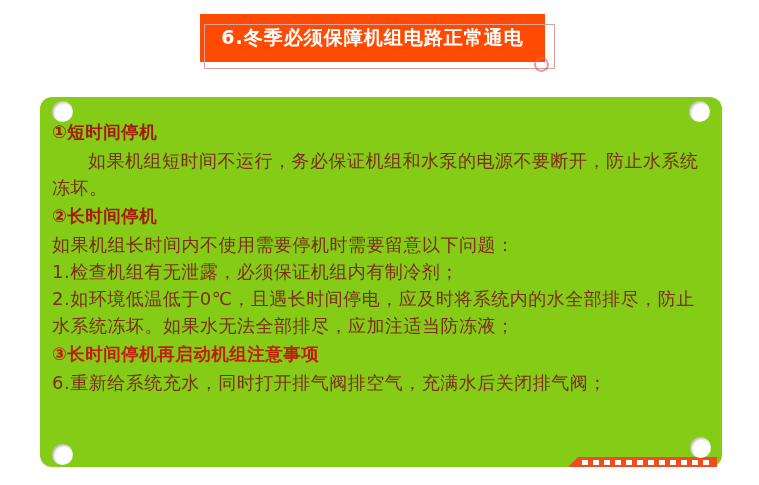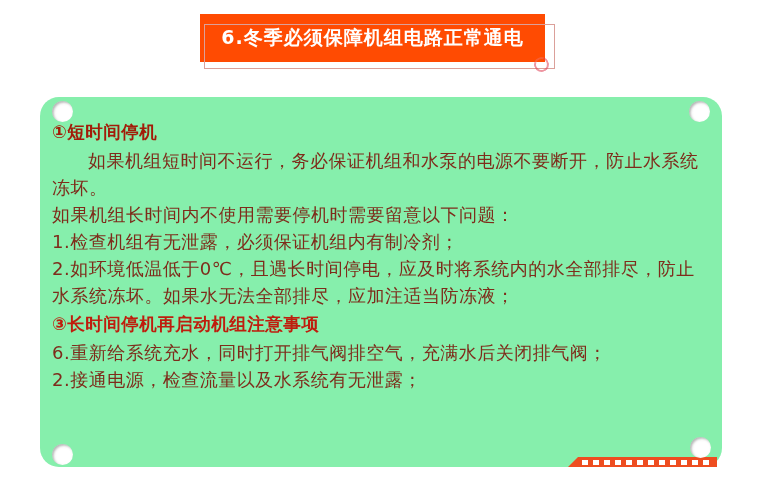--- a/index.html
+++ b/index.html
@@ -43,22 +43,22 @@
     border-top-color:rgba(238,130,140,0.35);
     transform:rotate(-25deg);
     background:transparent;
   }
 
   
   .card {
     position:absolute;
     left:40px; top:97px;
     width:682px; height:370px;
-    background:#86efac;
-    border-radius:19px;
+    background:#84cc16;
+    border-radius:12px;
     padding:20px 12px 0 12px;
     z-index:1;
   }
   .punch-hole {
     position:absolute;
     width:21px; height:21px;
     border-radius:50%;
     background:#ffffff;
     box-shadow:inset 1.5px 1.5px 2.5px rgba(90,90,90,0.45);
     z-index:3;
@@ -112,25 +112,25 @@
 <div class="card">
 
   <span class="punch-hole hole-tl"></span>
   <span class="punch-hole hole-tr"></span>
   <span class="punch-hole hole-bl"></span>
   <span class="punch-hole hole-br"></span>
 
   <div class="sec-heading">①短时间停机</div>
   <div class="body-line indent">如果机组短时间不运行，务必保证机组和水泵的电源不要断开，防止水系统冻坏。</div>
 
+  <div class="sec-heading">②长时间停机</div>
   <div class="body-line">如果机组长时间内不使用需要停机时需要留意以下问题：</div>
   <div class="body-line">1.检查机组有无泄露，必须保证机组内有制冷剂；</div>
   <div class="body-line">2.如环境低温低于0℃，且遇长时间停电，应及时将系统内的水全部排尽，防止水系统冻坏。如果水无法全部排尽，应加注适当防冻液；</div>
 
   <div class="sec-heading alt">③长时间停机再启动机组注意事项</div>
   <div class="body-line">6.重新给系统充水，同时打开排气阀排空气，充满水后关闭排气阀；</div>
-  <div class="body-line">2.接通电源，检查流量以及水系统有无泄露；</div>
 
   <div class="dash-strip">
     <div class="dash-strip-inner"></div>
   </div>
 
 </div>
 
 </body></html>

